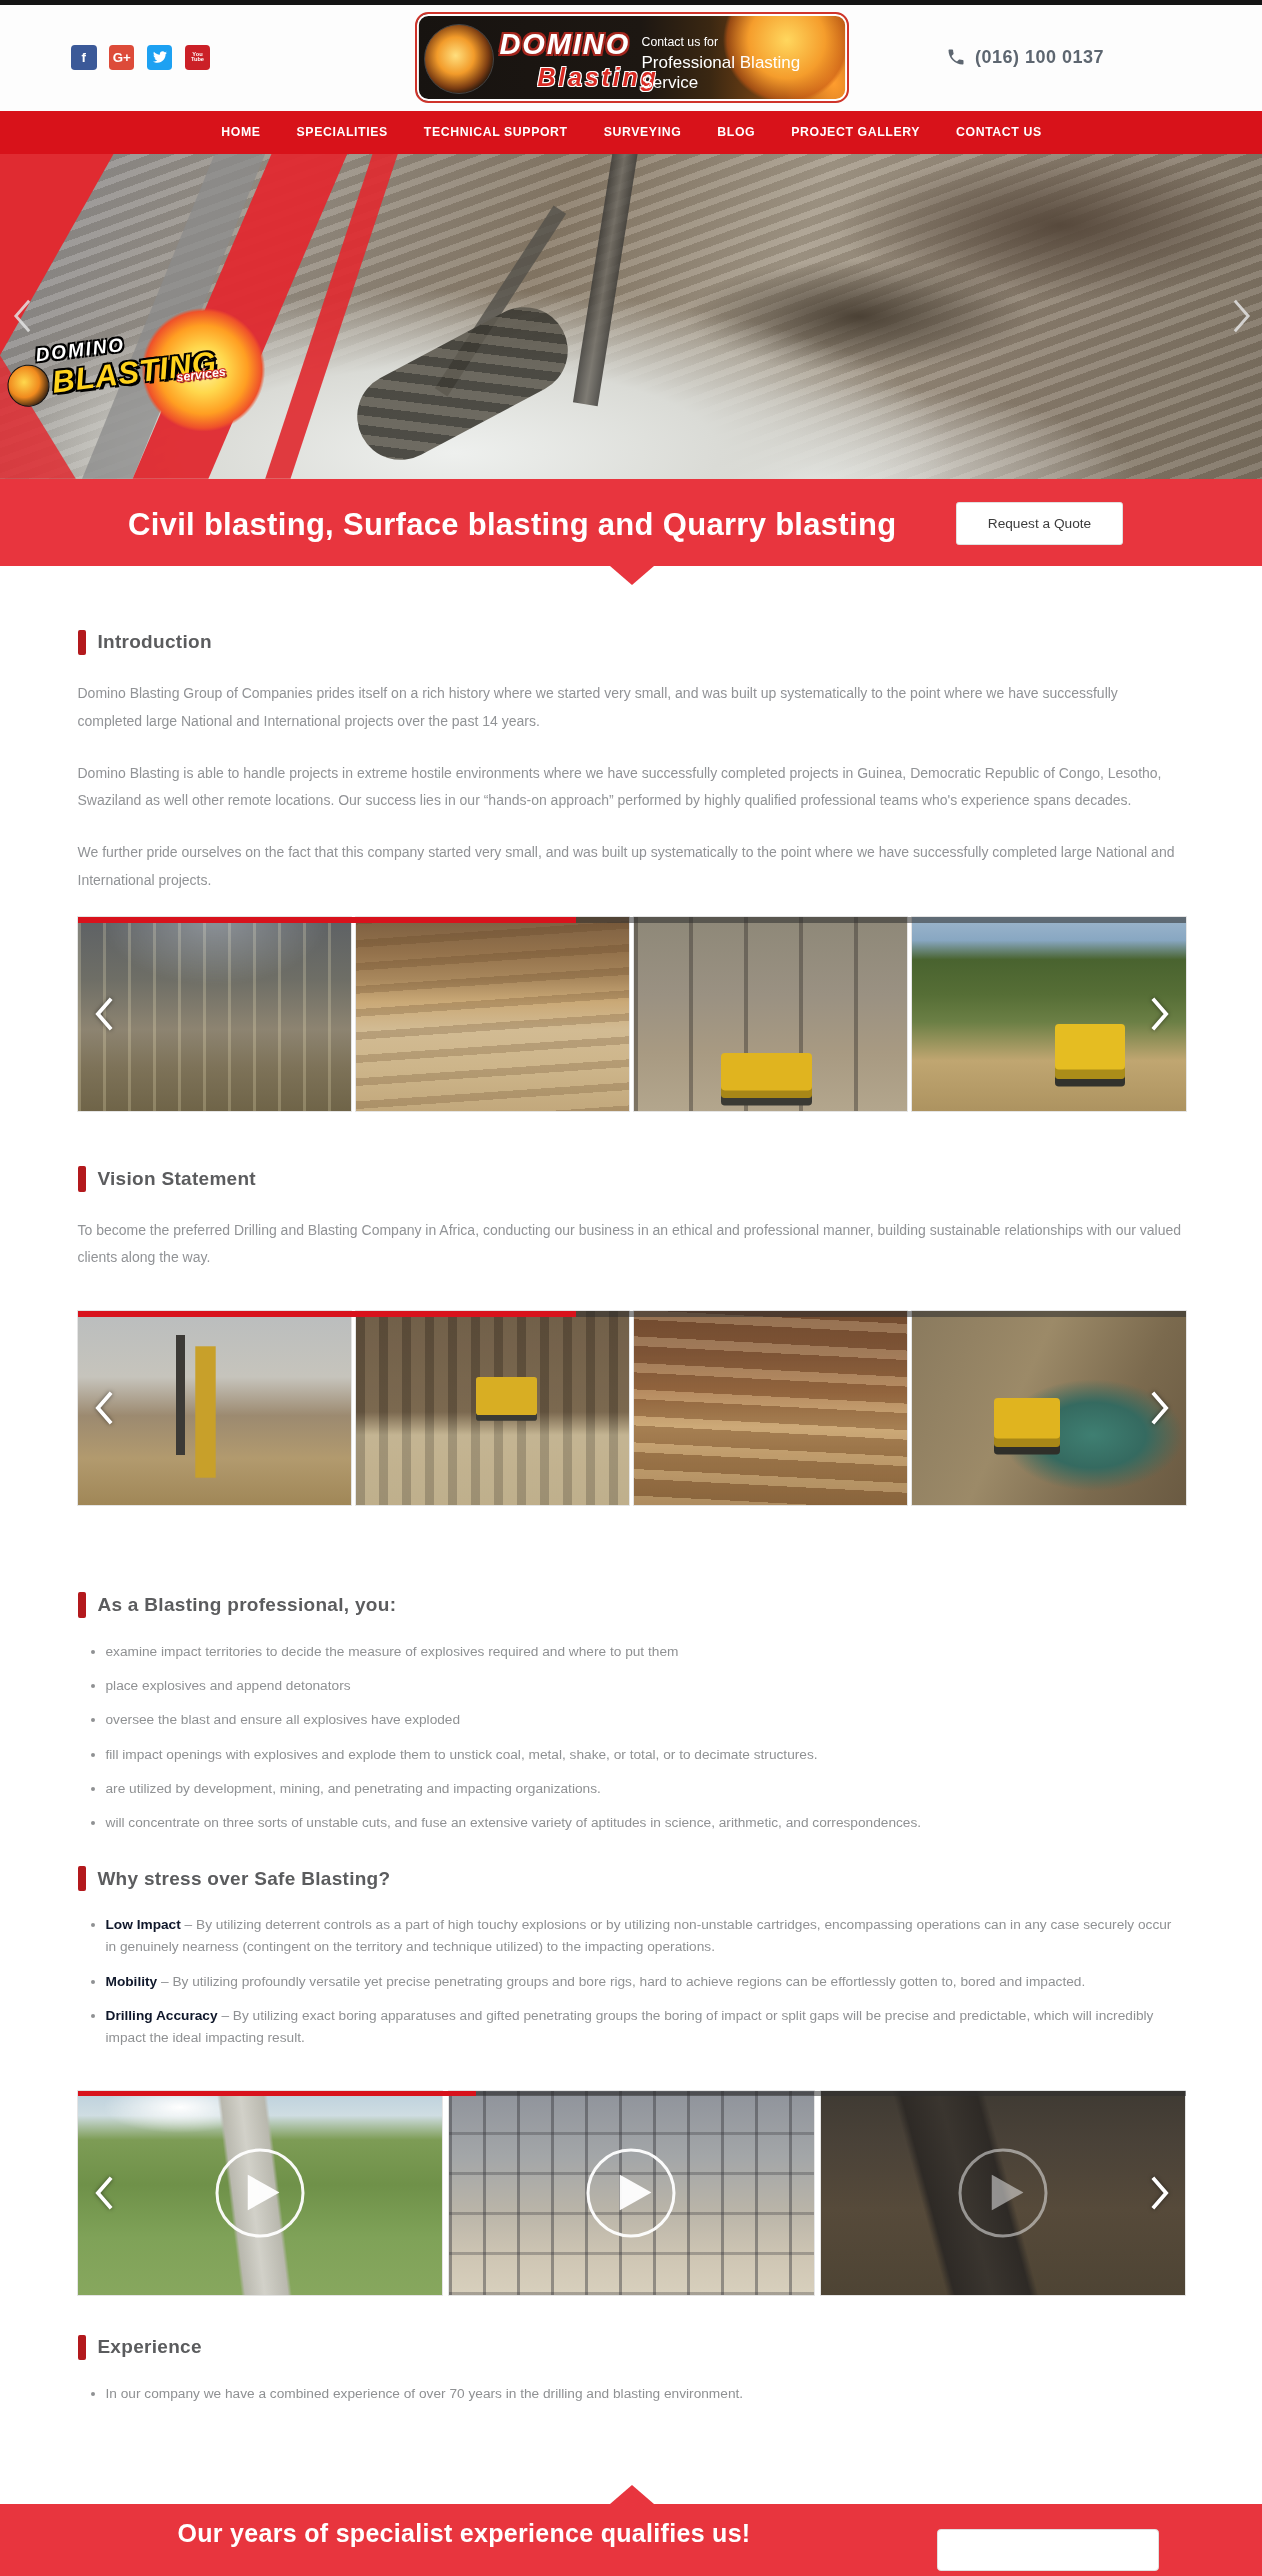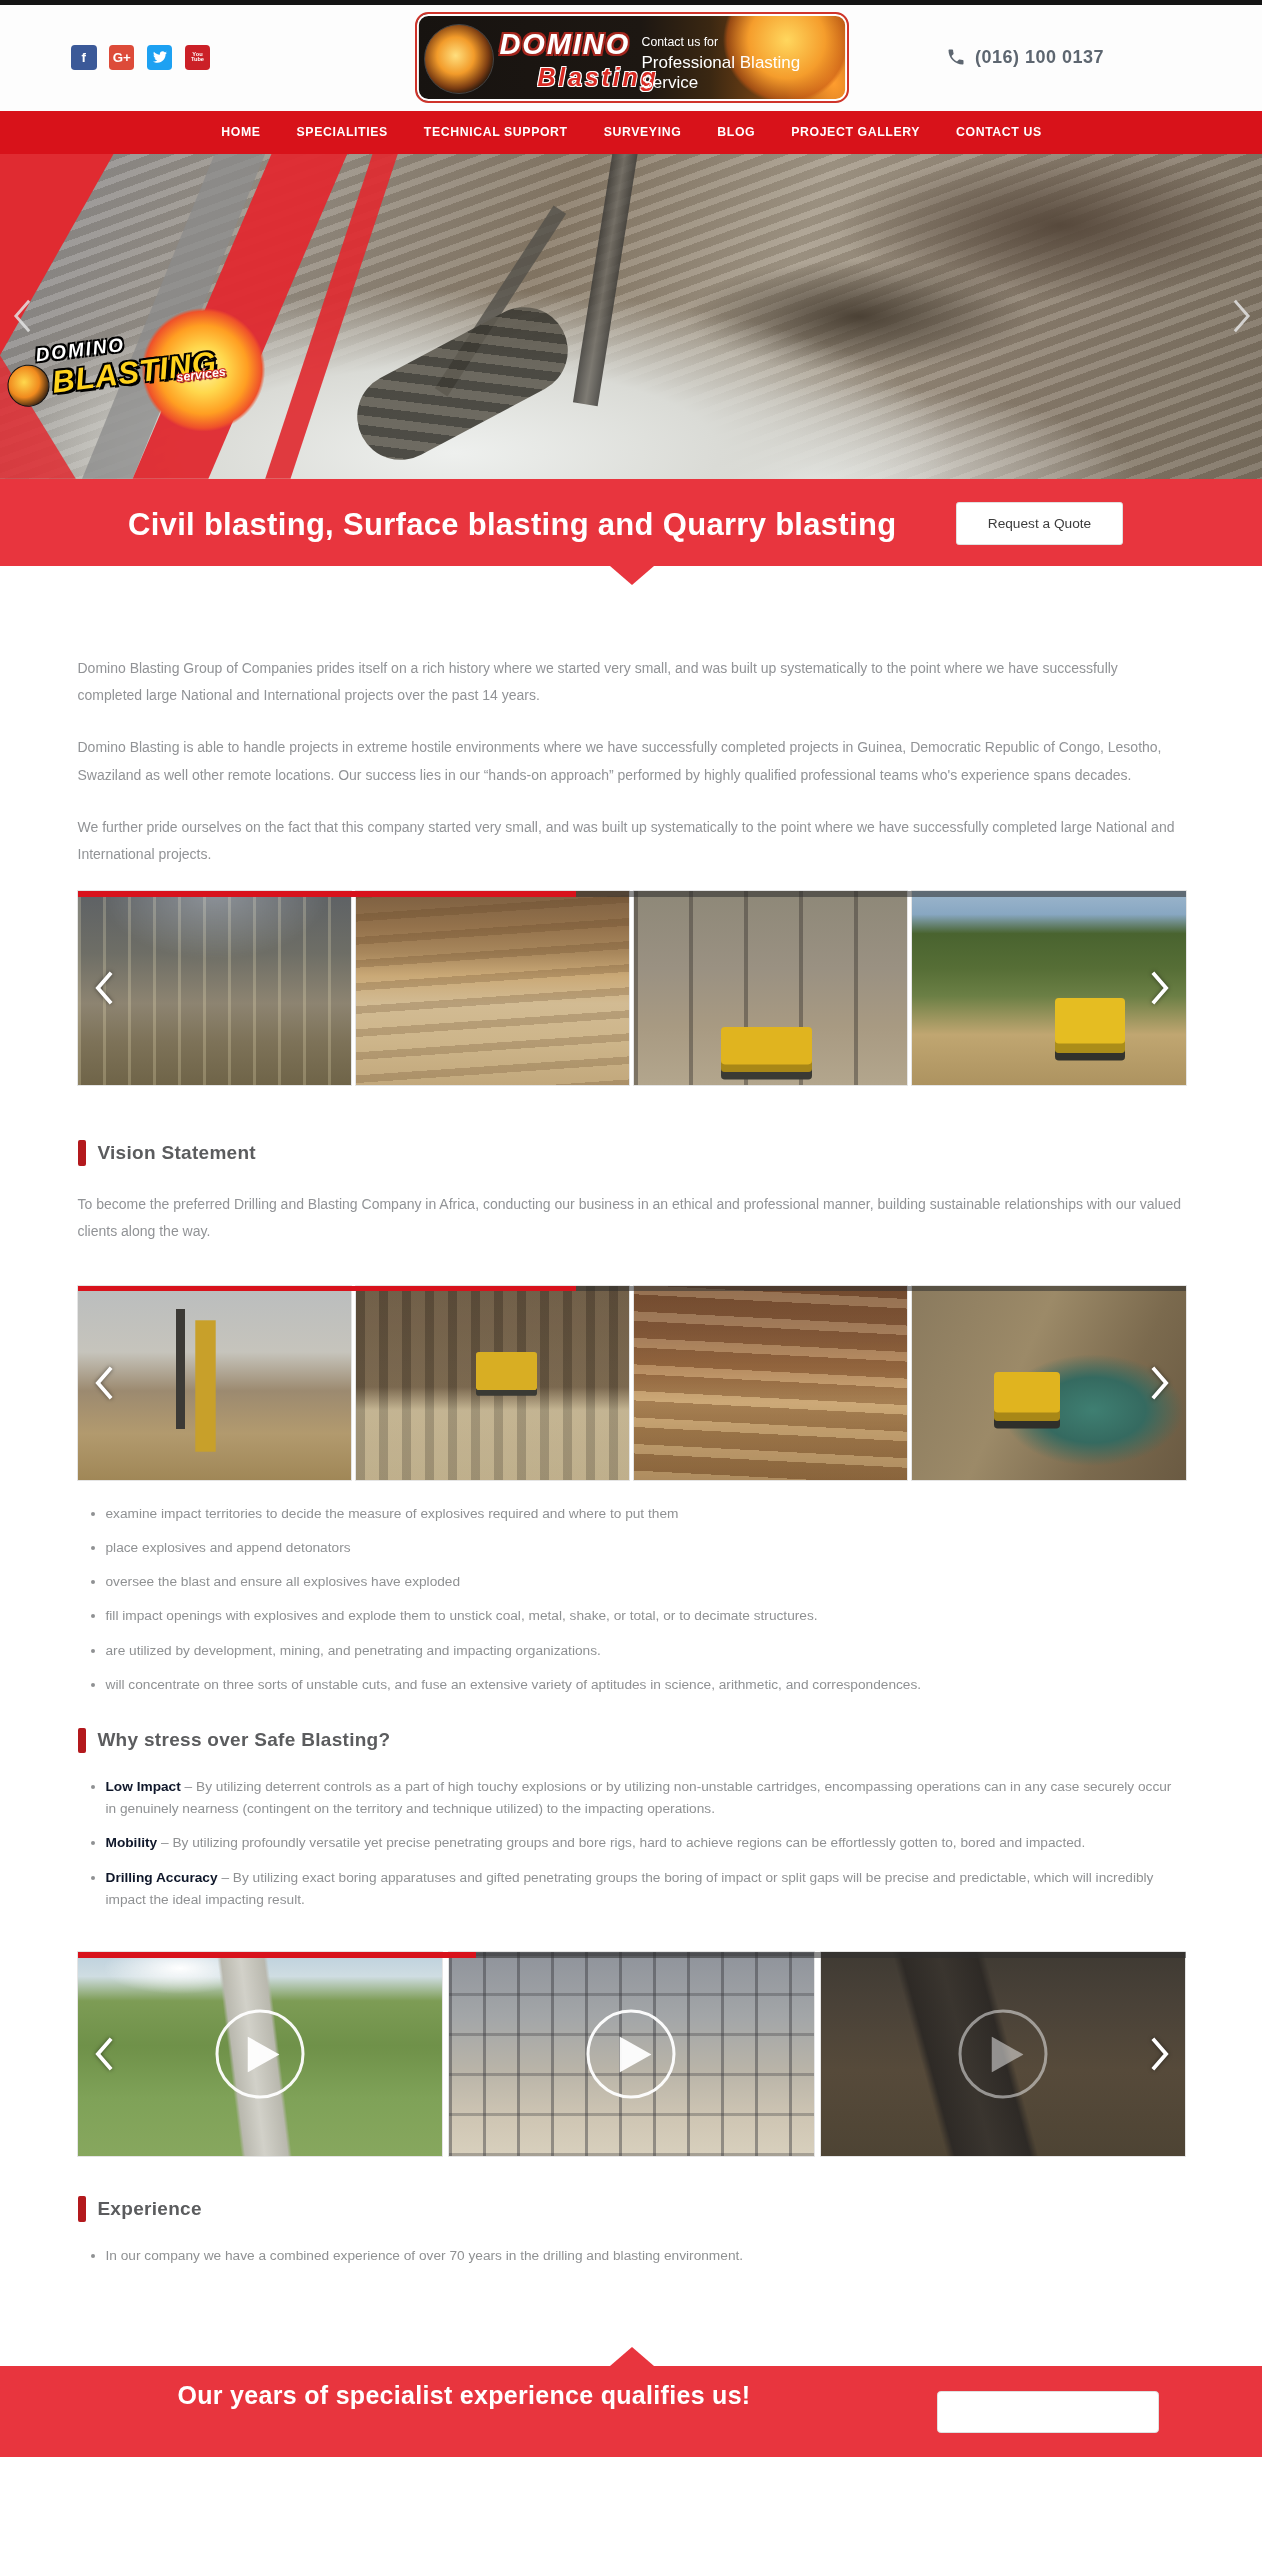--- a/index.html
+++ b/index.html
@@ -263,20 +263,24 @@
   </div>
 </div>
 
 <div class="qbanner">
   <h1>Civil blasting, Surface blasting and Quarry blasting</h1>
   <div class="qbtn">Request a Quote</div>
 </div>
 
 <div class="main">
 
+  <div class="sec-head">
+    <div class="bar"></div>
+    <h2>Introduction</h2>
+  </div>
   <p>Domino Blasting Group of Companies prides itself on a rich history where we started very small, and was built up systematically to the point where we have successfully completed large National and International projects over the past 14 years.</p>
   <p>Domino Blasting is able to handle projects in extreme hostile environments where we have successfully completed projects in Guinea, Democratic Republic of Congo, Lesotho, Swaziland as well other remote locations. Our success lies in our “hands-on approach” performed by highly qualified professional teams who's experience spans decades.</p>
   <p>We further pride ourselves on the fact that this company started very small, and was built up systematically to the point where we have successfully completed large National and International projects.</p>
 
   <div class="carousel">
     <div class="track">
         <div class="fill"></div>
       </div>
     <div class="slide c1a"></div>
     <div class="slide c1b"></div>
@@ -313,20 +317,24 @@
           <polyline points="19,3 5,19 19,35"></polyline>
         </svg>
     </div>
     <div class="c-arrow right">
       <svg viewBox="0 0 24 38">
           <polyline points="5,3 19,19 5,35"></polyline>
         </svg>
     </div>
   </div>
 
+  <div class="sec-head mt-prof">
+    <div class="bar"></div>
+    <h2>As a Blasting professional, you:</h2>
+  </div>
   <ul>
     <li>examine impact territories to decide the measure of explosives required and where to put them</li>
     <li>place explosives and append detonators</li>
     <li>oversee the blast and ensure all explosives have exploded</li>
     <li>fill impact openings with explosives and explode them to unstick coal, metal, shake, or total, or to decimate structures.</li>
     <li>are utilized by development, mining, and penetrating and impacting organizations.</li>
     <li>will concentrate on three sorts of unstable cuts, and fuse an extensive variety of aptitudes in science, arithmetic, and correspondences.</li>
   </ul>
 
   <div class="sec-head mt-safe">

